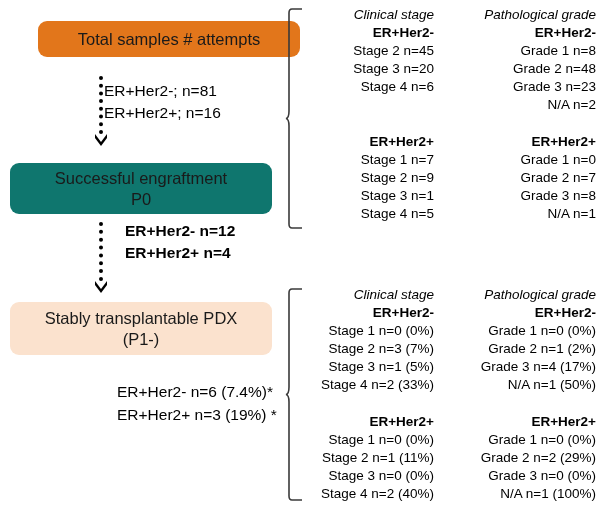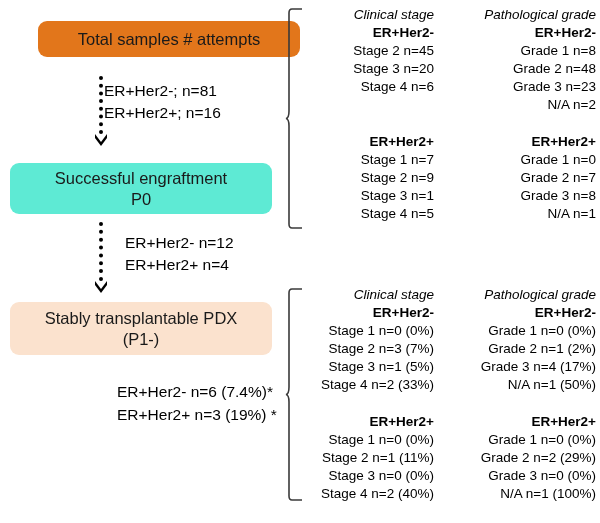--- a/index.html
+++ b/index.html
@@ -64,21 +64,21 @@
 
   
   .arrow-label {
     position: absolute;
     font-size: 15.5px;
     line-height: 22px;
     white-space: nowrap;
     color: #000;
   }
   #label-arrow-1 { left: 104px; top: 80px; }
-  #label-arrow-2 { left: 125px; top: 232px; }
+  #label-arrow-2 { left: 125px; top: 220px; font-weight: bold; }
   #label-pdx-summary {
     position: absolute;
     left: 73px;
     top: 380px;
     font-size: 15.5px;
     line-height: 23px;
     white-space: nowrap;
     color: #000;
     margin-left: 44px;
   }
@@ -131,21 +131,21 @@
     white-space: nowrap;
   }
 </style>
 </head>
 <body>
 
 <div class="flow-box" id="box-total" style="background: rgb(226, 118, 27);">
   <span class="box-line">Total samples # attempts</span>
 </div>
 
-<div class="flow-box" id="box-engraft" style="background: #5eead4;">
+<div class="flow-box" id="box-engraft" style="background: #0f766e;">
   <span class="box-line">Successful engraftment</span>
   <span class="box-line">P0</span>
 </div>
 
 <div class="flow-box" id="box-pdx" style="background: rgb(251, 226, 206);">
   <span class="box-line">Stably transplantable PDX</span>
   <span class="box-line">(P1-)</span>
 </div>
 
 <div class="arrow" id="arrow-1">

